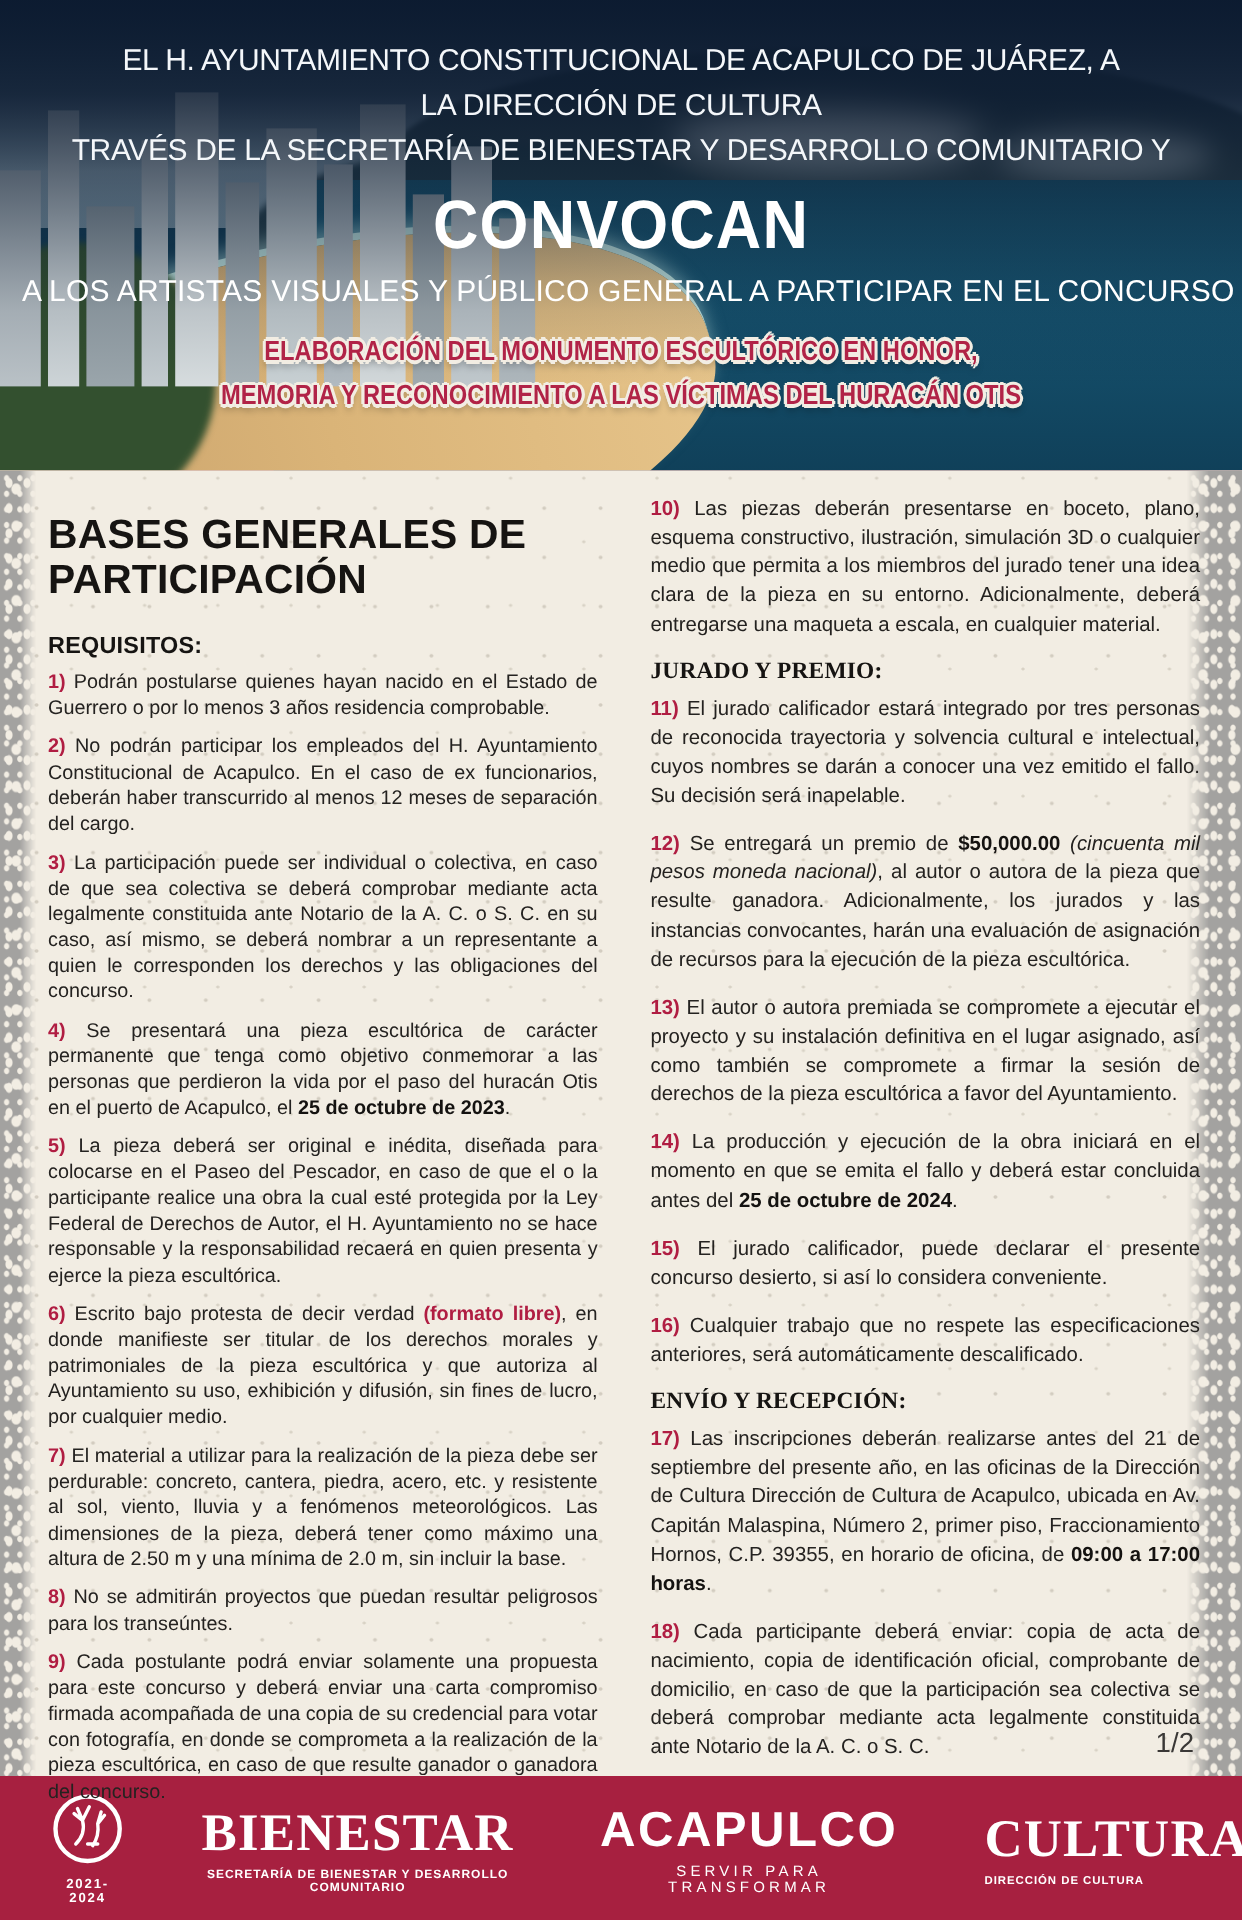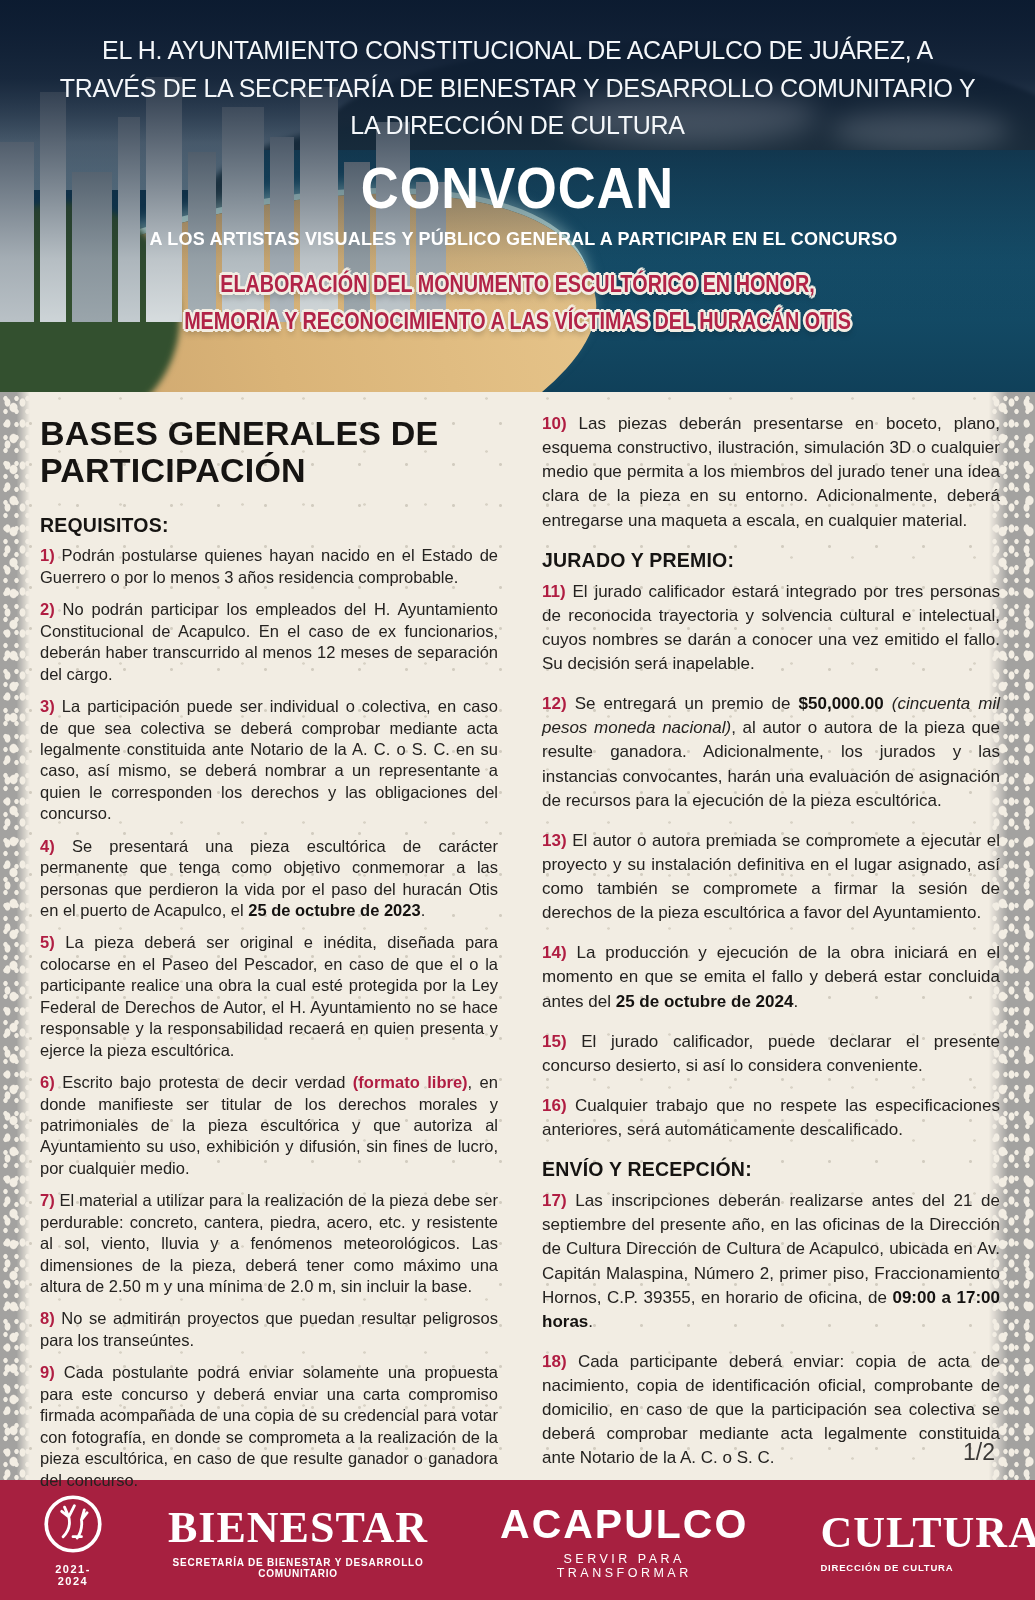--- a/index.html
+++ b/index.html
@@ -40,46 +40,46 @@
   .b9{width:38px;height:235px;background:#d2d8da;}
   .b10{width:26px;height:160px;background:#9fa9ae;}
   .b11{width:34px;height:200px;background:#c0c8cc;}
   .b12{width:30px;height:140px;background:#aeb7bc;}
   .overlay{position:absolute;inset:0;
      background:linear-gradient(180deg,rgba(10,25,46,.94) 0%,rgba(10,25,46,.84) 20%,rgba(11,27,48,.46) 45%,rgba(11,27,48,.12) 66%,rgba(11,27,48,0) 82%);}
 
   .hero-content{position:absolute;inset:0;z-index:5;text-align:center;color:#fff;}
   .inst{padding-top:32px;font-size:25px;font-weight:500;letter-spacing:-0.3px;line-height:1.5;color:#f4f7fa;}
   .convocan{margin-top:10px;font-size:57px;font-weight:900;letter-spacing:1px;transform:scaleX(.92);color:#ffffff;}
-  .audience{margin-top:8px;font-size:18px;font-weight:700;letter-spacing:.2px;color:#ffffff;margin-left:12px;}
+  .audience{margin-top:8px;font-size:25px;font-weight:400;letter-spacing:.2px;color:#ffffff;margin-left:12px;}
   .contest-title{margin-top:16px;font-weight:900;font-size:23px;line-height:1.62;color:#b12347;}
   .ct-line{transform:scaleX(.86);white-space:nowrap;
      text-shadow:-2px -2px 0 #f2ede3,2px -2px 0 #f2ede3,-2px 2px 0 #f2ede3,2px 2px 0 #f2ede3,
                  -3px 0 0 #f2ede3,3px 0 0 #f2ede3,0 -3px 0 #f2ede3,0 3px 0 #f2ede3,0 5px 7px rgba(0,0,0,.35);}
 
   
   .content{position:relative;width:100%;height:1088px;background:#f2ede3;}
   .content::before{content:"";position:absolute;inset:0;pointer-events:none;opacity:.55;
      background-image:radial-gradient(#b9b2a4 1.2px,transparent 2px),radial-gradient(#c4bdae 1px,transparent 1.8px);
      background-size:47px 41px,61px 53px;background-position:7px 11px,29px 33px;}
   .edge{position:absolute;top:0;bottom:0;width:30px;pointer-events:none;
      background-color:#a3a2a0;
      background-image:radial-gradient(#f2ede3 2.5px,transparent 3.4px),radial-gradient(#f2ede3 3.5px,transparent 4.6px),radial-gradient(#f2ede3 1.8px,transparent 2.6px);
      background-size:15px 21px,27px 31px,11px 13px;}
   .edge-left{left:0;-webkit-mask-image:linear-gradient(90deg,#000 55%,transparent);mask-image:linear-gradient(90deg,#000 55%,transparent);}
   .edge-right{right:0;width:46px;
      -webkit-mask-image:linear-gradient(270deg,#000 60%,transparent);mask-image:linear-gradient(270deg,#000 60%,transparent);}
 
   .cols{position:relative;z-index:2;display:flex;gap:44px;padding:20px 34px 0 40px;}
   .col{width:458px;color:#1e1c1a;}
-  .main-title{margin:3px 0 26px 0;font-size:34px;line-height:1.08;font-weight:900;letter-spacing:.2px;color:#161412;}
+  .main-title{margin:16px 0 26px 0;font-size:34px;line-height:1.08;font-weight:900;letter-spacing:.2px;color:#161412;}
   .col-heading{margin:4px 0 8px 0;font-size:19.5px;font-weight:800;color:#161412;letter-spacing:.2px;}
   .item{margin:0 0 11px 0;font-size:16.5px;line-height:1.3;text-align:justify;color:#242220;}
   .right .item{font-size:17px;line-height:1.42;margin-bottom:16px;}
-  .right .col-heading{margin-top:14px;}
+  .right .col-heading{margin-top:14px;font-family:Liberation Serif, serif;}
   .num{font-weight:700;color:#b01d42;}
   .seg-b{font-weight:800;color:#141210;}
   .seg-i{font-style:italic;}
   .seg-rb{font-weight:800;color:#b01d42;}
   .page-num{position:absolute;right:40px;bottom:14px;z-index:3;font-size:23px;color:#3a3836;font-weight:500;}
 
   
   .footer{position:relative;width:100%;height:120px;background:#a72040;display:flex;align-items:center;color:#fff;}
   .seal{margin-left:42px;text-align:center;}
   .seal-years{margin-top:4px;font-size:11px;letter-spacing:1.5px;font-weight:600;color:#fff;}
@@ -120,22 +120,22 @@
         <div class="b9"></div>
           <div class="b10"></div>
           <div class="b11"></div>
           <div class="b12"></div>
       </div>
       <div class="overlay"></div>
     </div>
     <div class="hero-content">
       <div class="inst">
         <div>EL H. AYUNTAMIENTO CONSTITUCIONAL DE ACAPULCO DE JUÁREZ, A</div>
+        <div>LA DIRECCIÓN DE CULTURA</div>
         <div>TRAVÉS DE LA SECRETARÍA DE BIENESTAR Y DESARROLLO COMUNITARIO Y</div>
-        <div>LA DIRECCIÓN DE CULTURA</div>
       </div>
       <div class="convocan">CONVOCAN</div>
       <div class="audience">A LOS ARTISTAS VISUALES Y PÚBLICO GENERAL A PARTICIPAR EN EL CONCURSO</div>
       <div class="contest-title">
         <div class="ct-line">ELABORACIÓN DEL MONUMENTO ESCULTÓRICO EN HONOR,</div>
         <div class="ct-line">MEMORIA Y RECONOCIMIENTO A LAS VÍCTIMAS DEL HURACÁN OTIS</div>
       </div>
     </div>
   </header>
 

